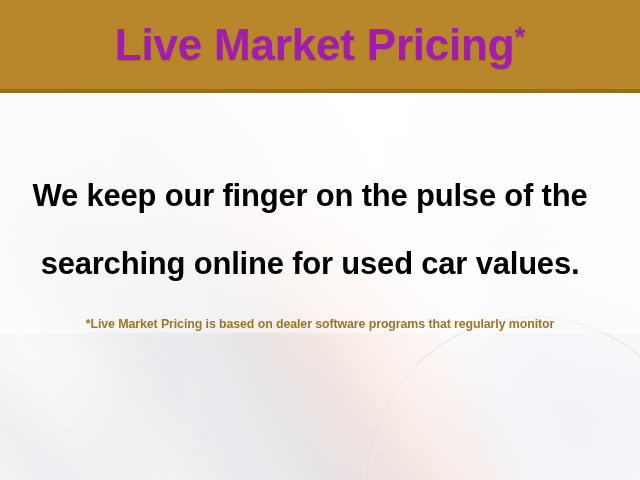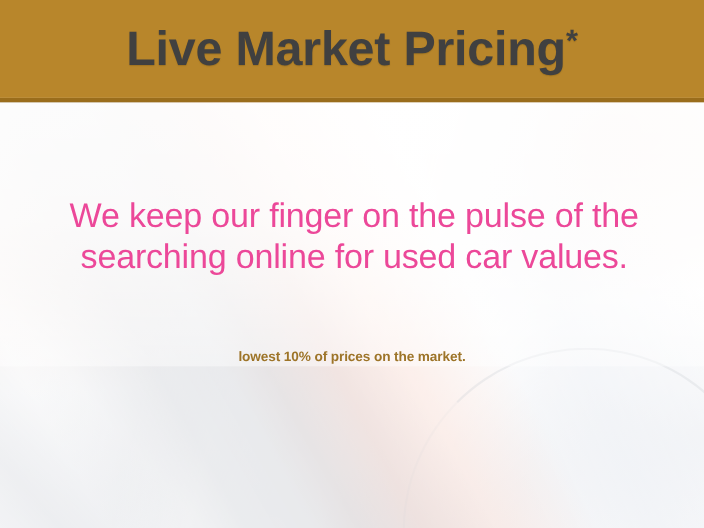--- a/index.html
+++ b/index.html
@@ -41,21 +41,21 @@
   }
   .header-title {
     position: absolute;
     left: 0;
     top: 0;
     width: 640px;
     height: 89px;
     display: flex;
     align-items: center;
     justify-content: center;
-    color: #404040;
+    color: #a21caf;
     font-family: "Liberation Sans", sans-serif;
     font-weight: bold;
     font-size: 44px;
     letter-spacing: -0.2px;
     line-height: 1;
     white-space: nowrap;
     z-index: 6;
     text-shadow: 0 1px 1px rgba(110,75,10,0.30);
   }
   .header-title .star {
@@ -150,27 +150,27 @@
     position: absolute;
     left: 0;
     top: 93px;
     width: 640px;
     height: 387px;
     z-index: 3;
   }
 
   .headline {
     position: absolute;
-    left: 28px;
+    left: 16px;
     top: 84px;
     width: 588px;
     text-align: center;
-    color: #ec4899;
-    font-family: "Liberation Sans", sans-serif;
-    font-weight: normal;
+    color: #000000;
+    font-family: "Liberation Sans", sans-serif;
+    font-weight: bold;
     font-size: 31px;
     line-height: 38px;
     letter-spacing: -0.2px;
   }
 
   .fineprint {
     position: absolute;
     left: 28px;
     top: 222px;
     width: 584px;
@@ -203,21 +203,21 @@
   <div class="header-bar-rule"></div>
   <div class="header-title">
     <span>Live Market Pricing</span>
       <span class="star">*</span>
   </div>
 
   <div class="content">
 
     <div class="headline">
       <span class="hl-line" style="display: block;">We keep our finger on the pulse of the</span>
-      <span class="hl-line" style="display: block;">searching online for used car values.</span>
+      <span class="hl-line" style="display: block; margin-top: 30px;">searching online for used car values.</span>
     </div>
 
     <div class="fineprint">
-      <span class="fp-line">lowest 10% of prices on the market.</span>
+      <span class="fp-line">*Live Market Pricing is based on dealer software programs that regularly monitor</span>
     </div>
 
   </div>
 </div>
 
 </body></html>

